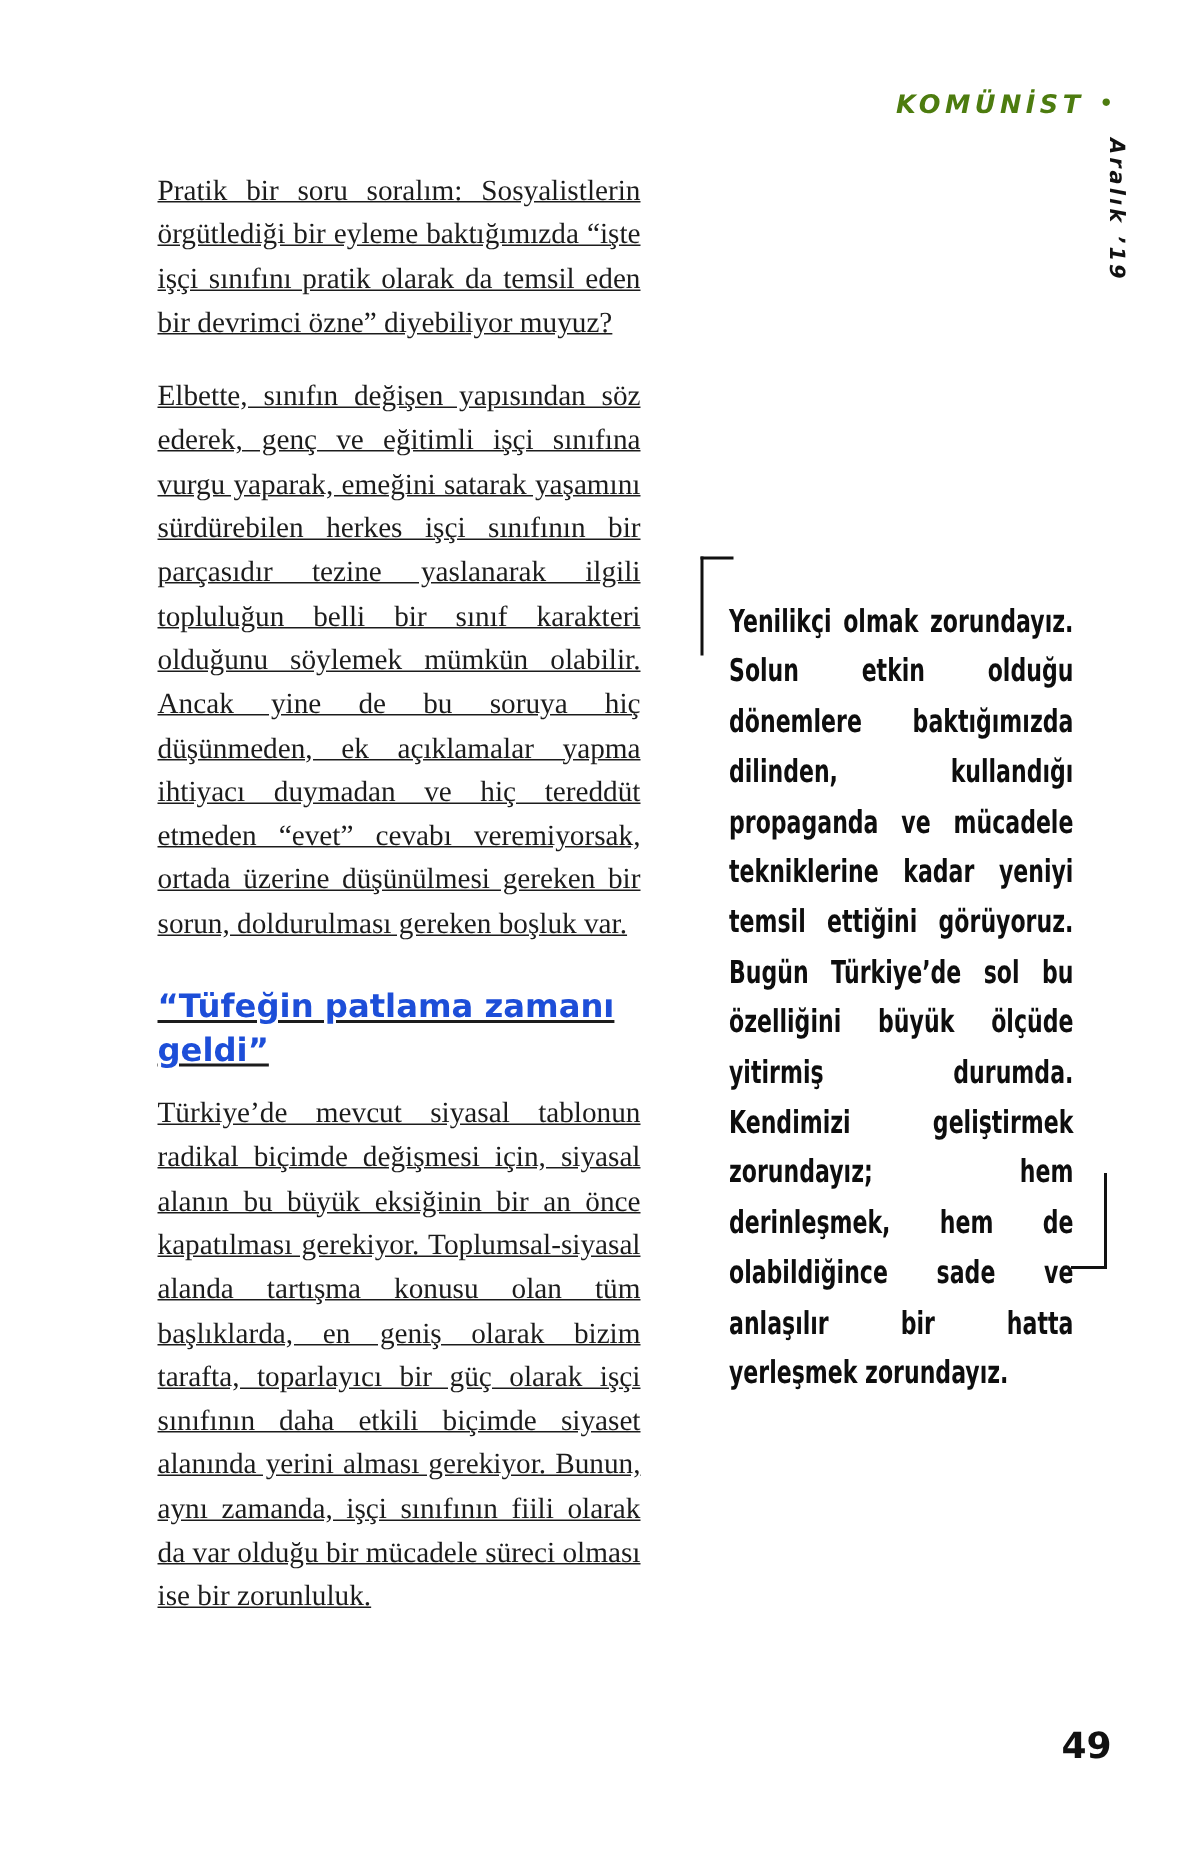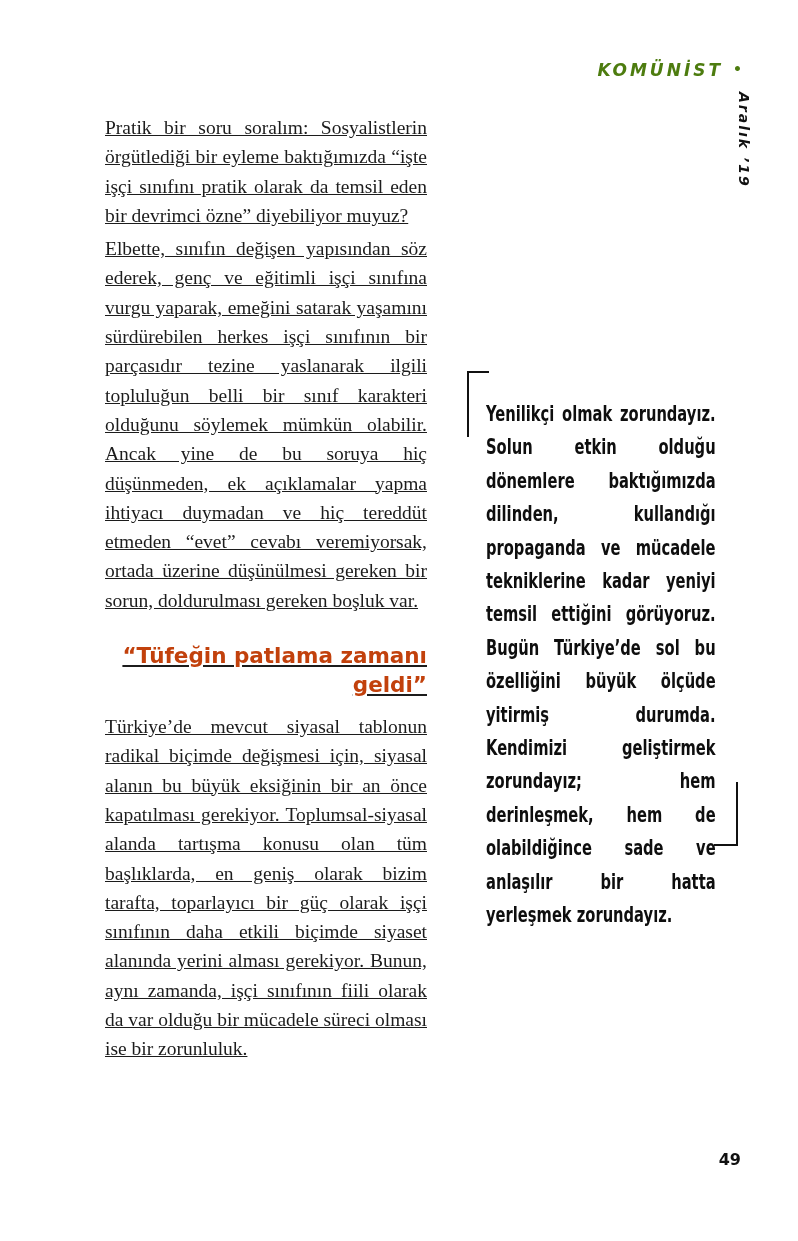--- a/index.html
+++ b/index.html
@@ -51,29 +51,28 @@
     width: 322px;
     text-decoration: underline;
   }
   .body-text {
     font-size: 19.5px;
     line-height: 29.3px;
     text-align: justify;
     hyphens: auto;
     -webkit-hyphens: auto;
   }
-  .body-text + .body-text { margin-top: 4px; }
+  .body-text + .body-text { margin-top: 20px; }
   .subheading {
     font-family: "DejaVu Sans", sans-serif;
     font-weight: bold;
     font-size: 21.5px;
     line-height: 29px;
-    color: #c2410c;
+    color: #1d4ed8;
     margin: 26px 0 13px 0;
-    text-align: right;
   }
 
   
   .pullquote-text {
     position: absolute;
     left: 486px;
     top: 398px;
     width: 328px;
     transform: scaleX(0.70);
     transform-origin: top left;
@@ -103,21 +102,21 @@
     border-bottom: 2px solid #111;
     border-right: 2px solid #111;
   }
 
   .page-number {
     position: absolute;
     top: 1150px;
     right: 57px;
     font-family: "DejaVu Sans", sans-serif;
     font-weight: bold;
-    font-size: 16px;
+    font-size: 24px;
     color: #111;
   }
 </style>
 </head>
 <body>
 
 <div class="page">
 
   <header class="masthead">
     <span class="mag-title">KOMÜNİST</span><span class="mag-bullet">•</span>

